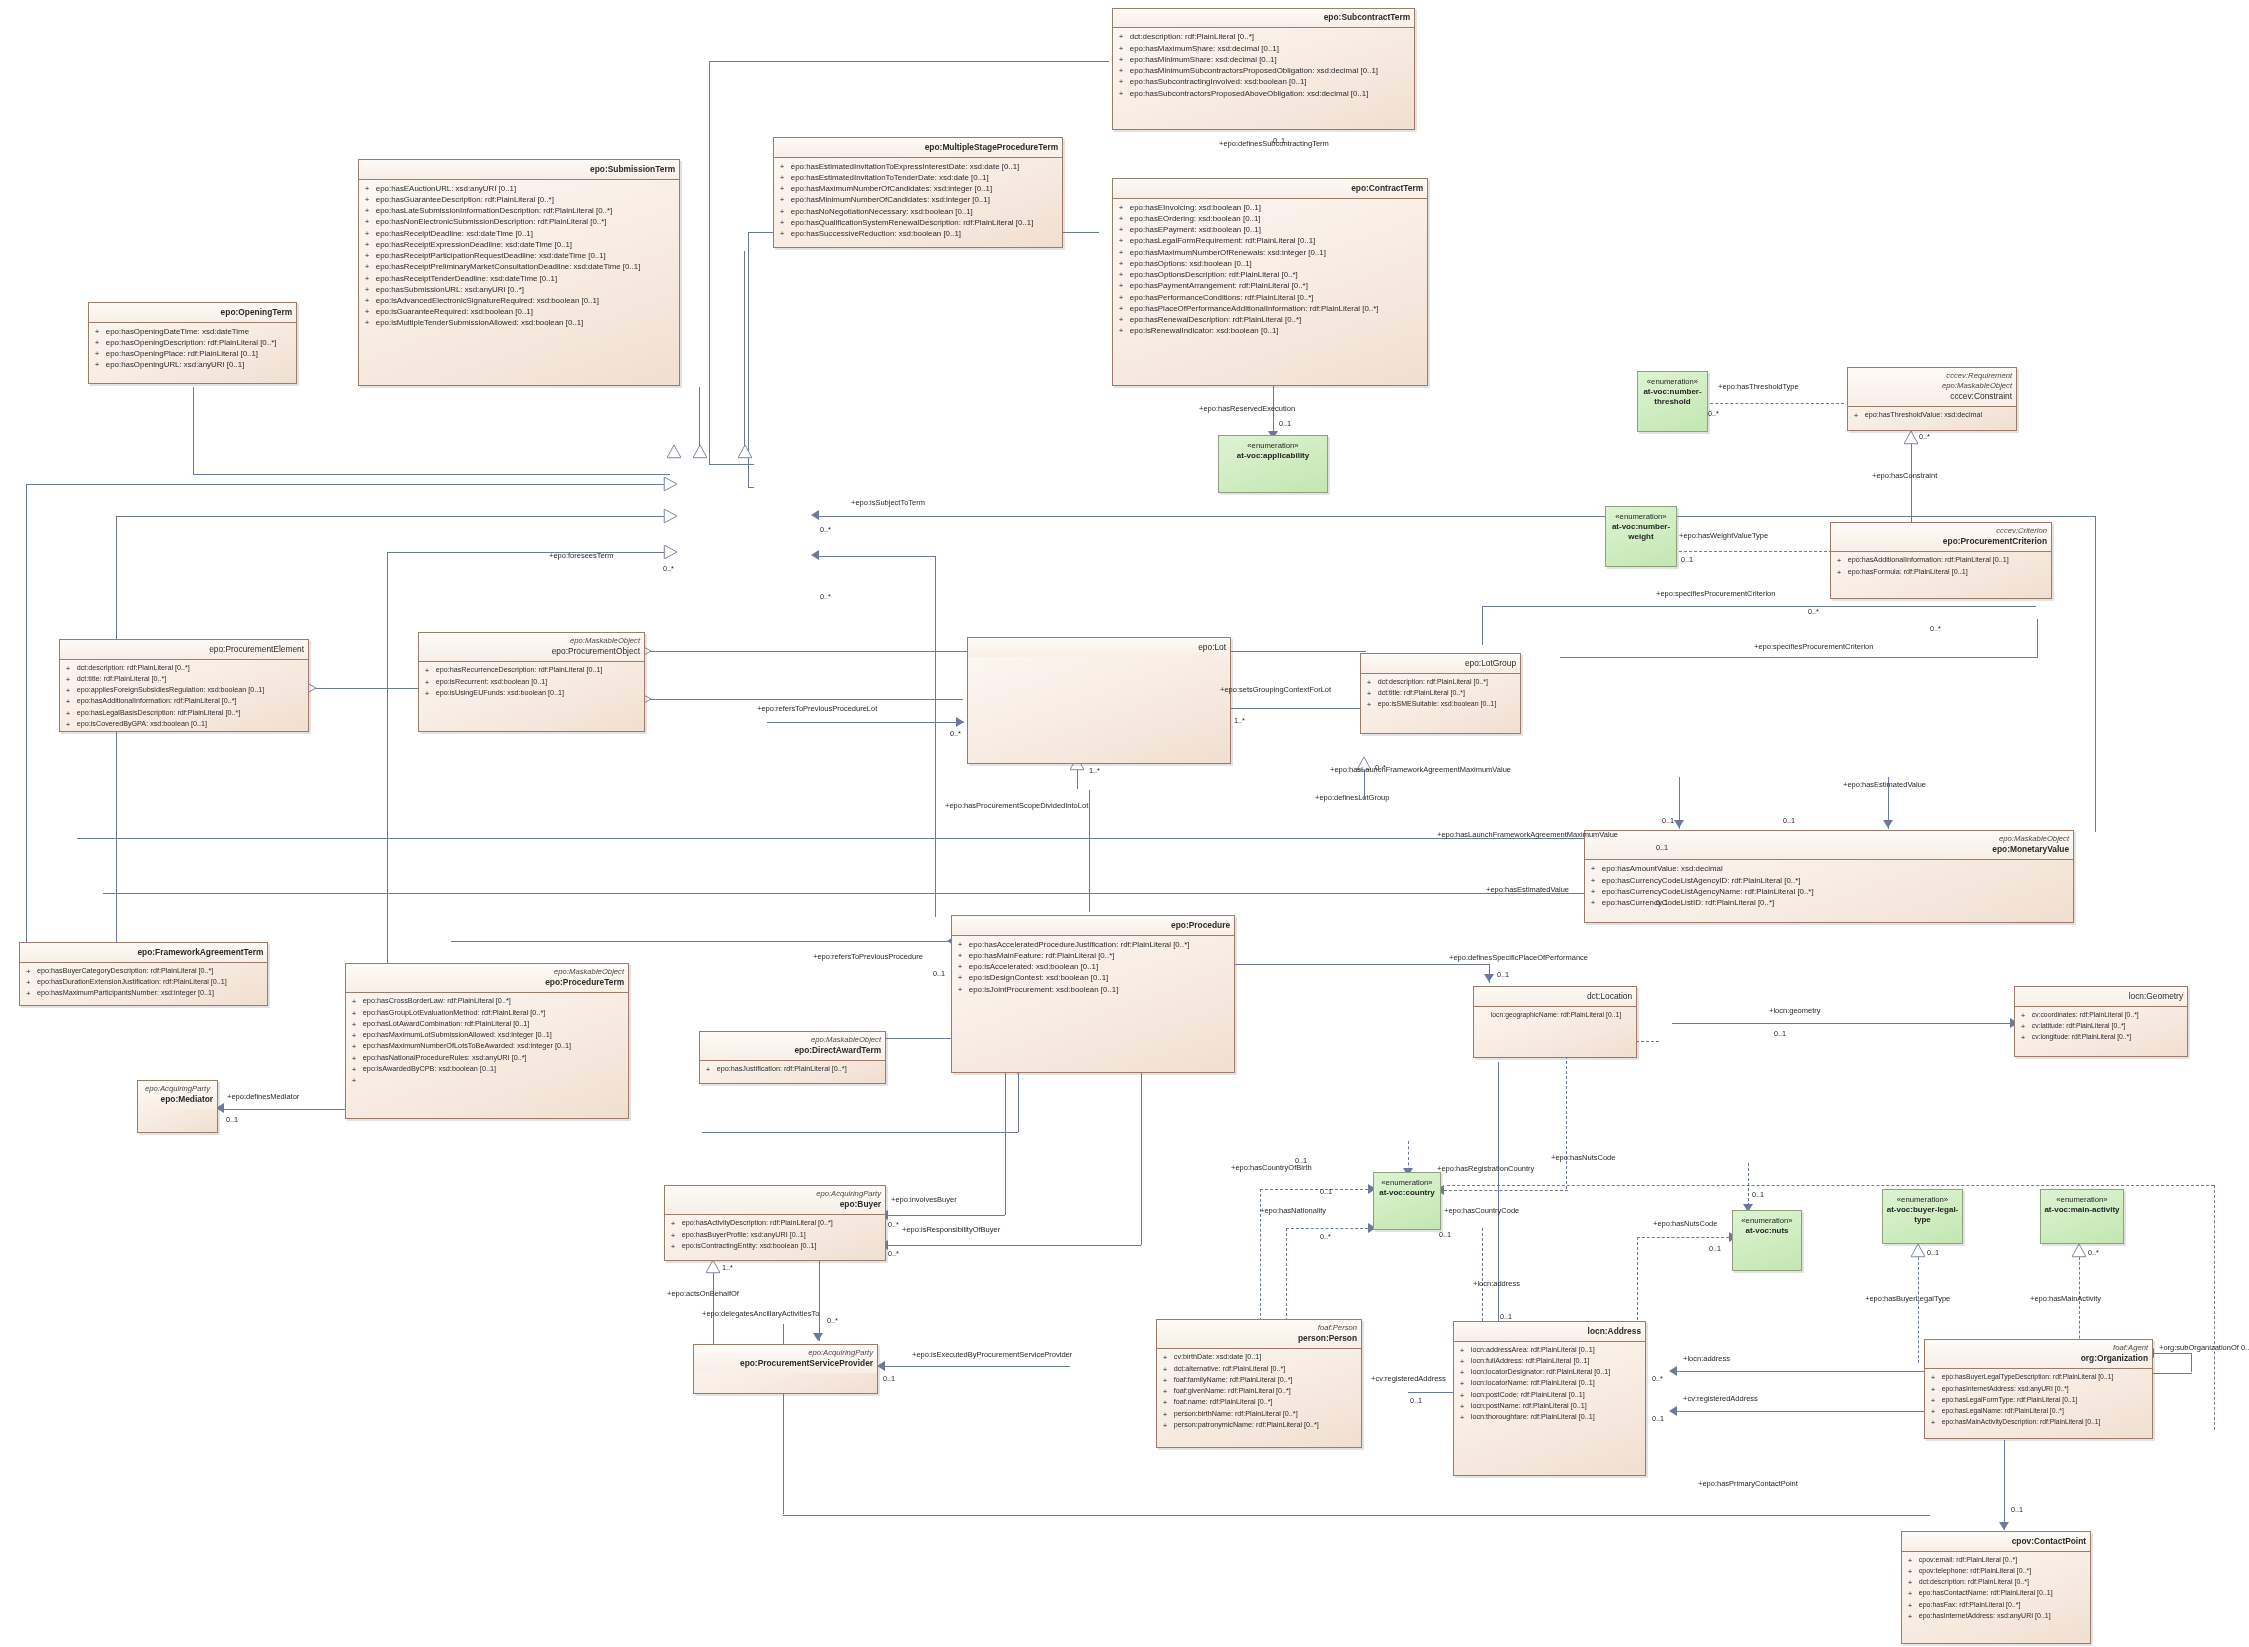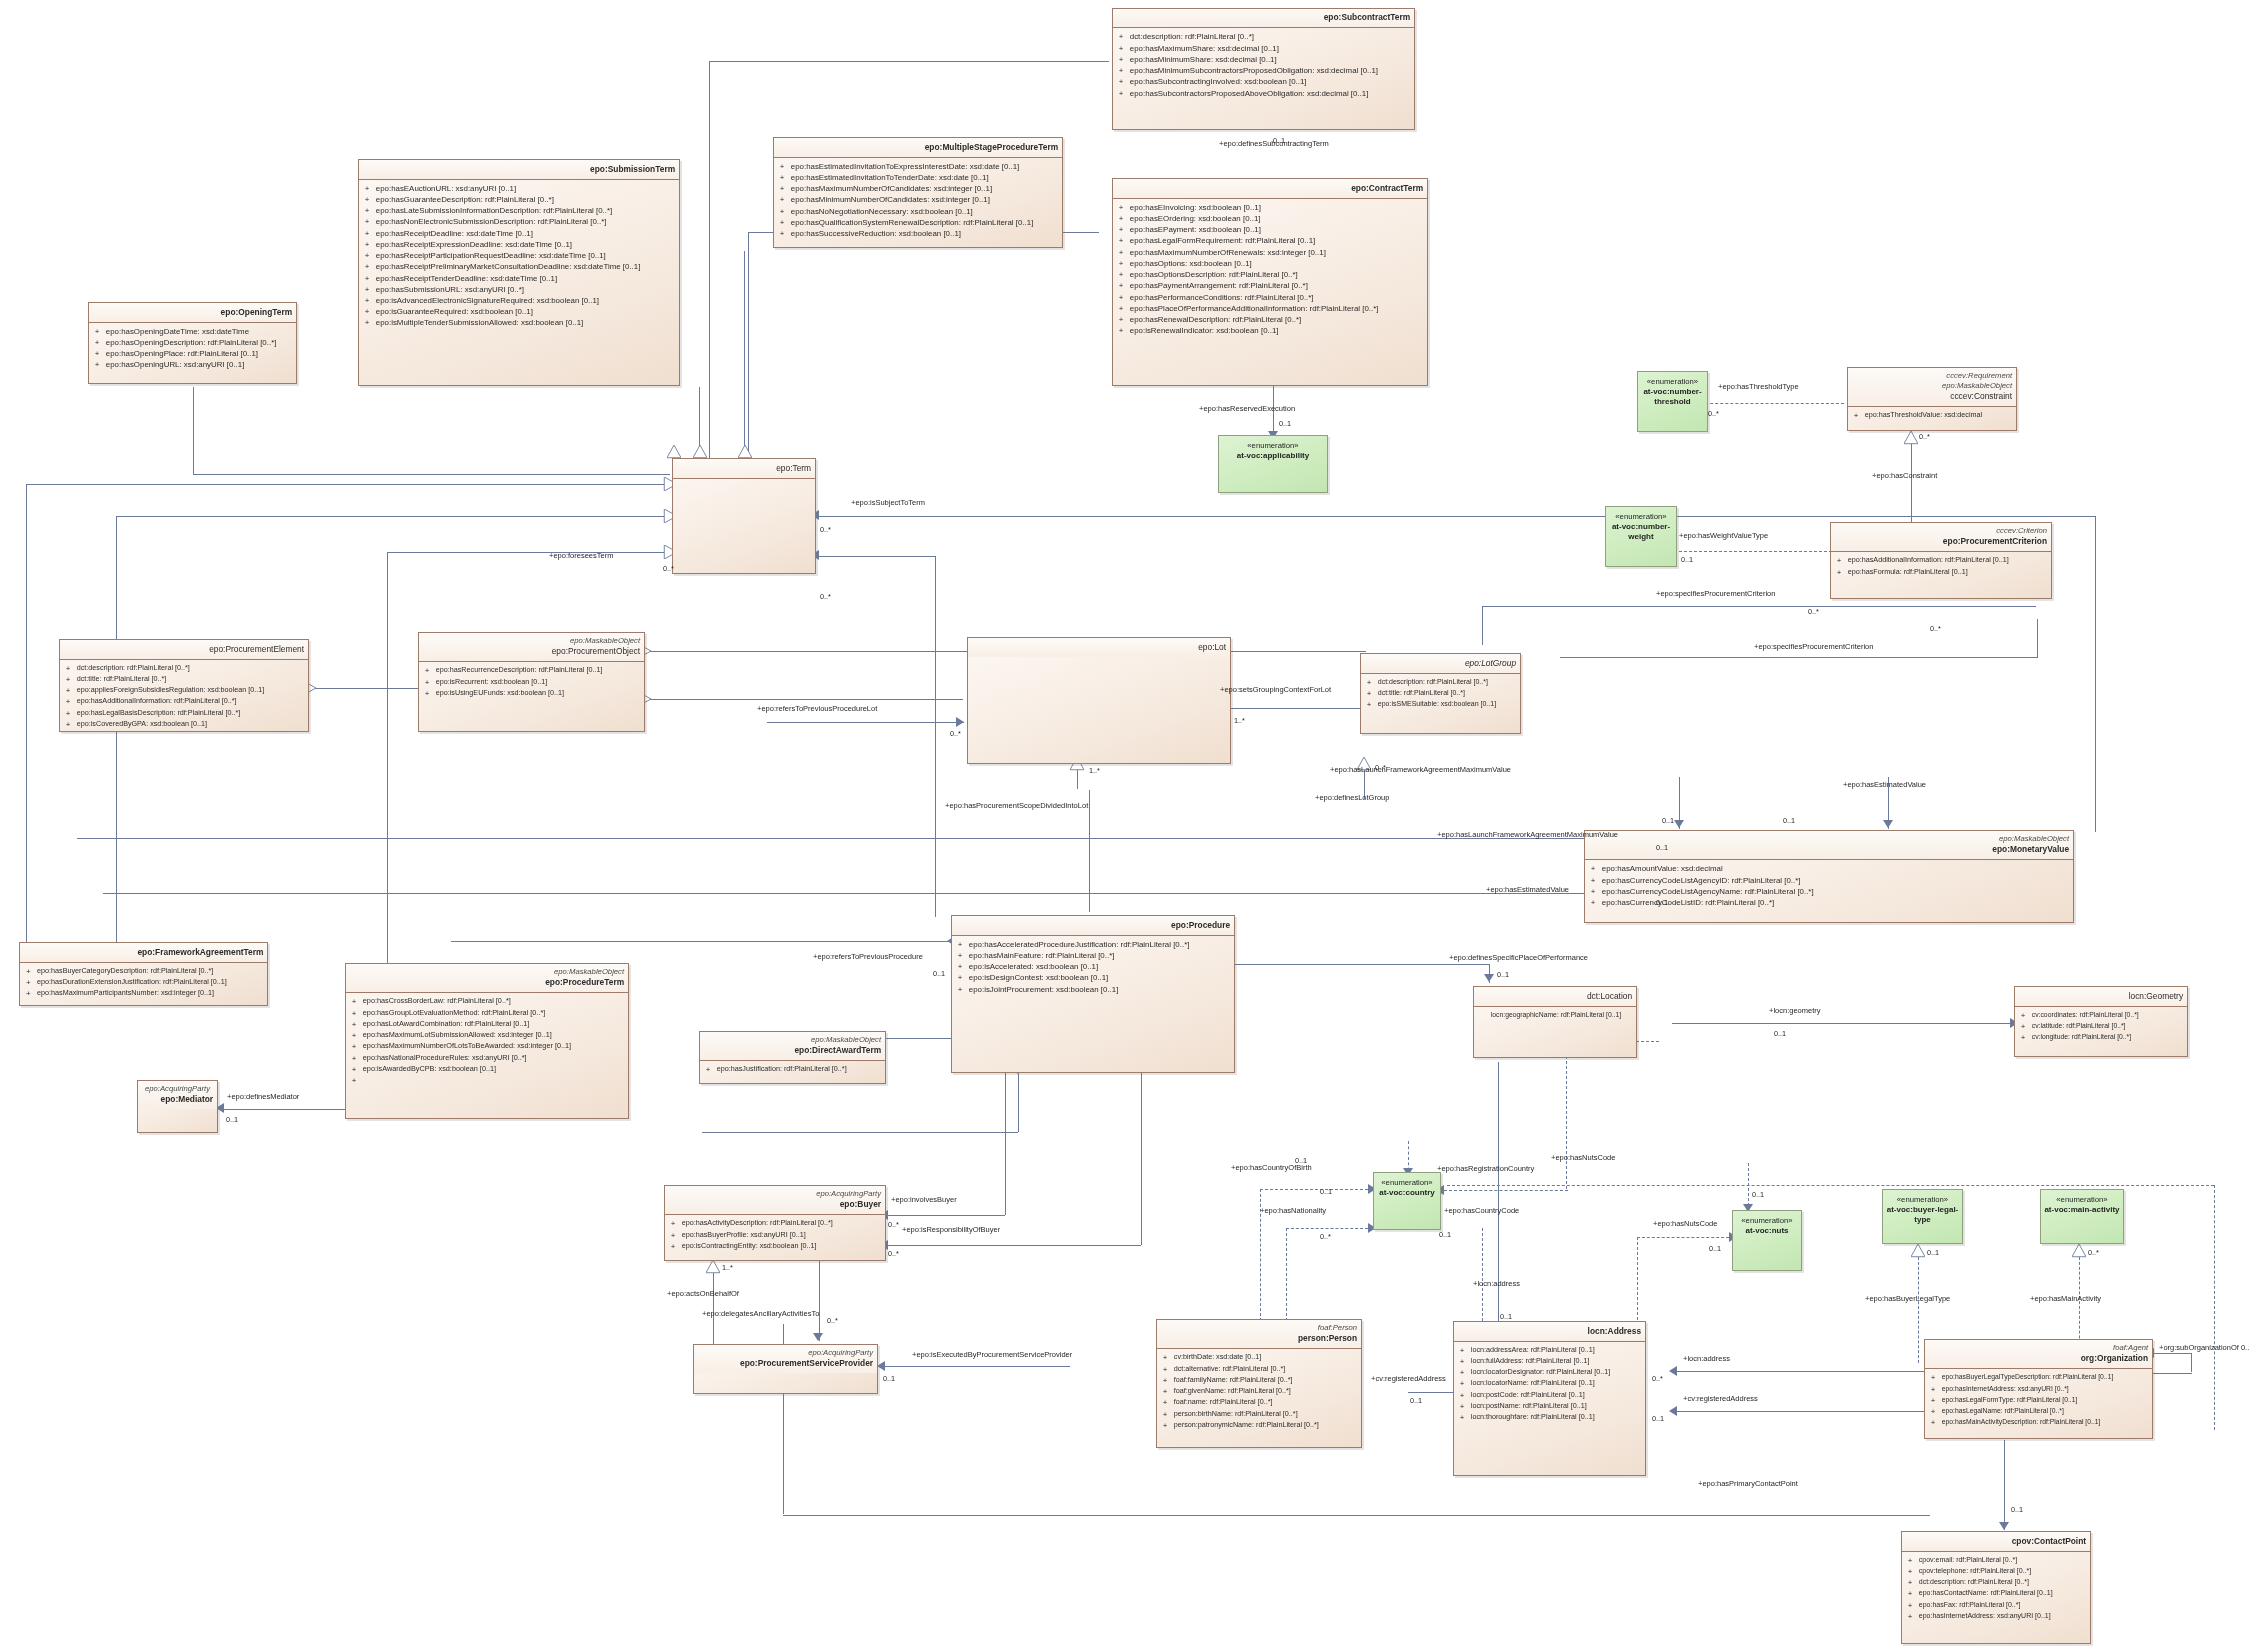--- a/index.html
+++ b/index.html
@@ -523,25 +523,20 @@
           <span class="vis">+</span>
           <span class="txt">epo:hasOpeningPlace: rdf:PlainLiteral [0..1]</span>
         </div>
       <div class="attr">
           <span class="vis">+</span>
           <span class="txt">epo:hasOpeningURL: xsd:anyURI [0..1]</span>
         </div>
     </div>
   </div>
 
-  <div class="cls" style="left:672px;top:458px;width:144px;height:116px;">
-    <div class="hdr" style="border-bottom:1px solid #9d7b6a;">
-      <span class="cname" style="font-weight:normal;">epo:Term</span>
-    </div>
-  </div>
 
   <div class="cls" style="left:1847px;top:367px;width:170px;height:64px;">
     <div class="hdr">
       <span class="stereo">cccev:Requirement<br>epo:MaskableObject</span>
       <span class="cname" style="font-weight:normal;">cccev:Constraint</span>
     </div>
     <div class="attrs">
       <div class="attr">
           <span class="vis">+</span>
           <span class="txt" style="font-size:7.2px;">epo:hasThresholdValue: xsd:decimal</span>
@@ -624,21 +619,21 @@
   </div>
 
   <div class="cls nobody" style="left:967px;top:637px;width:264px;height:127px;">
     <div class="hdr" style="border-bottom:none;">
       <span class="cname" style="font-weight:normal;">epo:Lot</span>
     </div>
   </div>
 
   <div class="cls" style="left:1360px;top:653px;width:161px;height:81px;">
     <div class="hdr">
-      <span class="cname" style="font-weight:normal;font-style:italic;">epo:LotGroup</span>
+      <span class="cname" style="font-weight:normal;">epo:LotGroup</span>
     </div>
     <div class="attrs">
       <div class="attr">
           <span class="vis">+</span>
           <span class="txt" style="font-size:7px;">dct:description: rdf:PlainLiteral [0..*]</span>
         </div>
       <div class="attr">
           <span class="vis">+</span>
           <span class="txt" style="font-size:7px;">dct:title: rdf:PlainLiteral [0..*]</span>
         </div>

